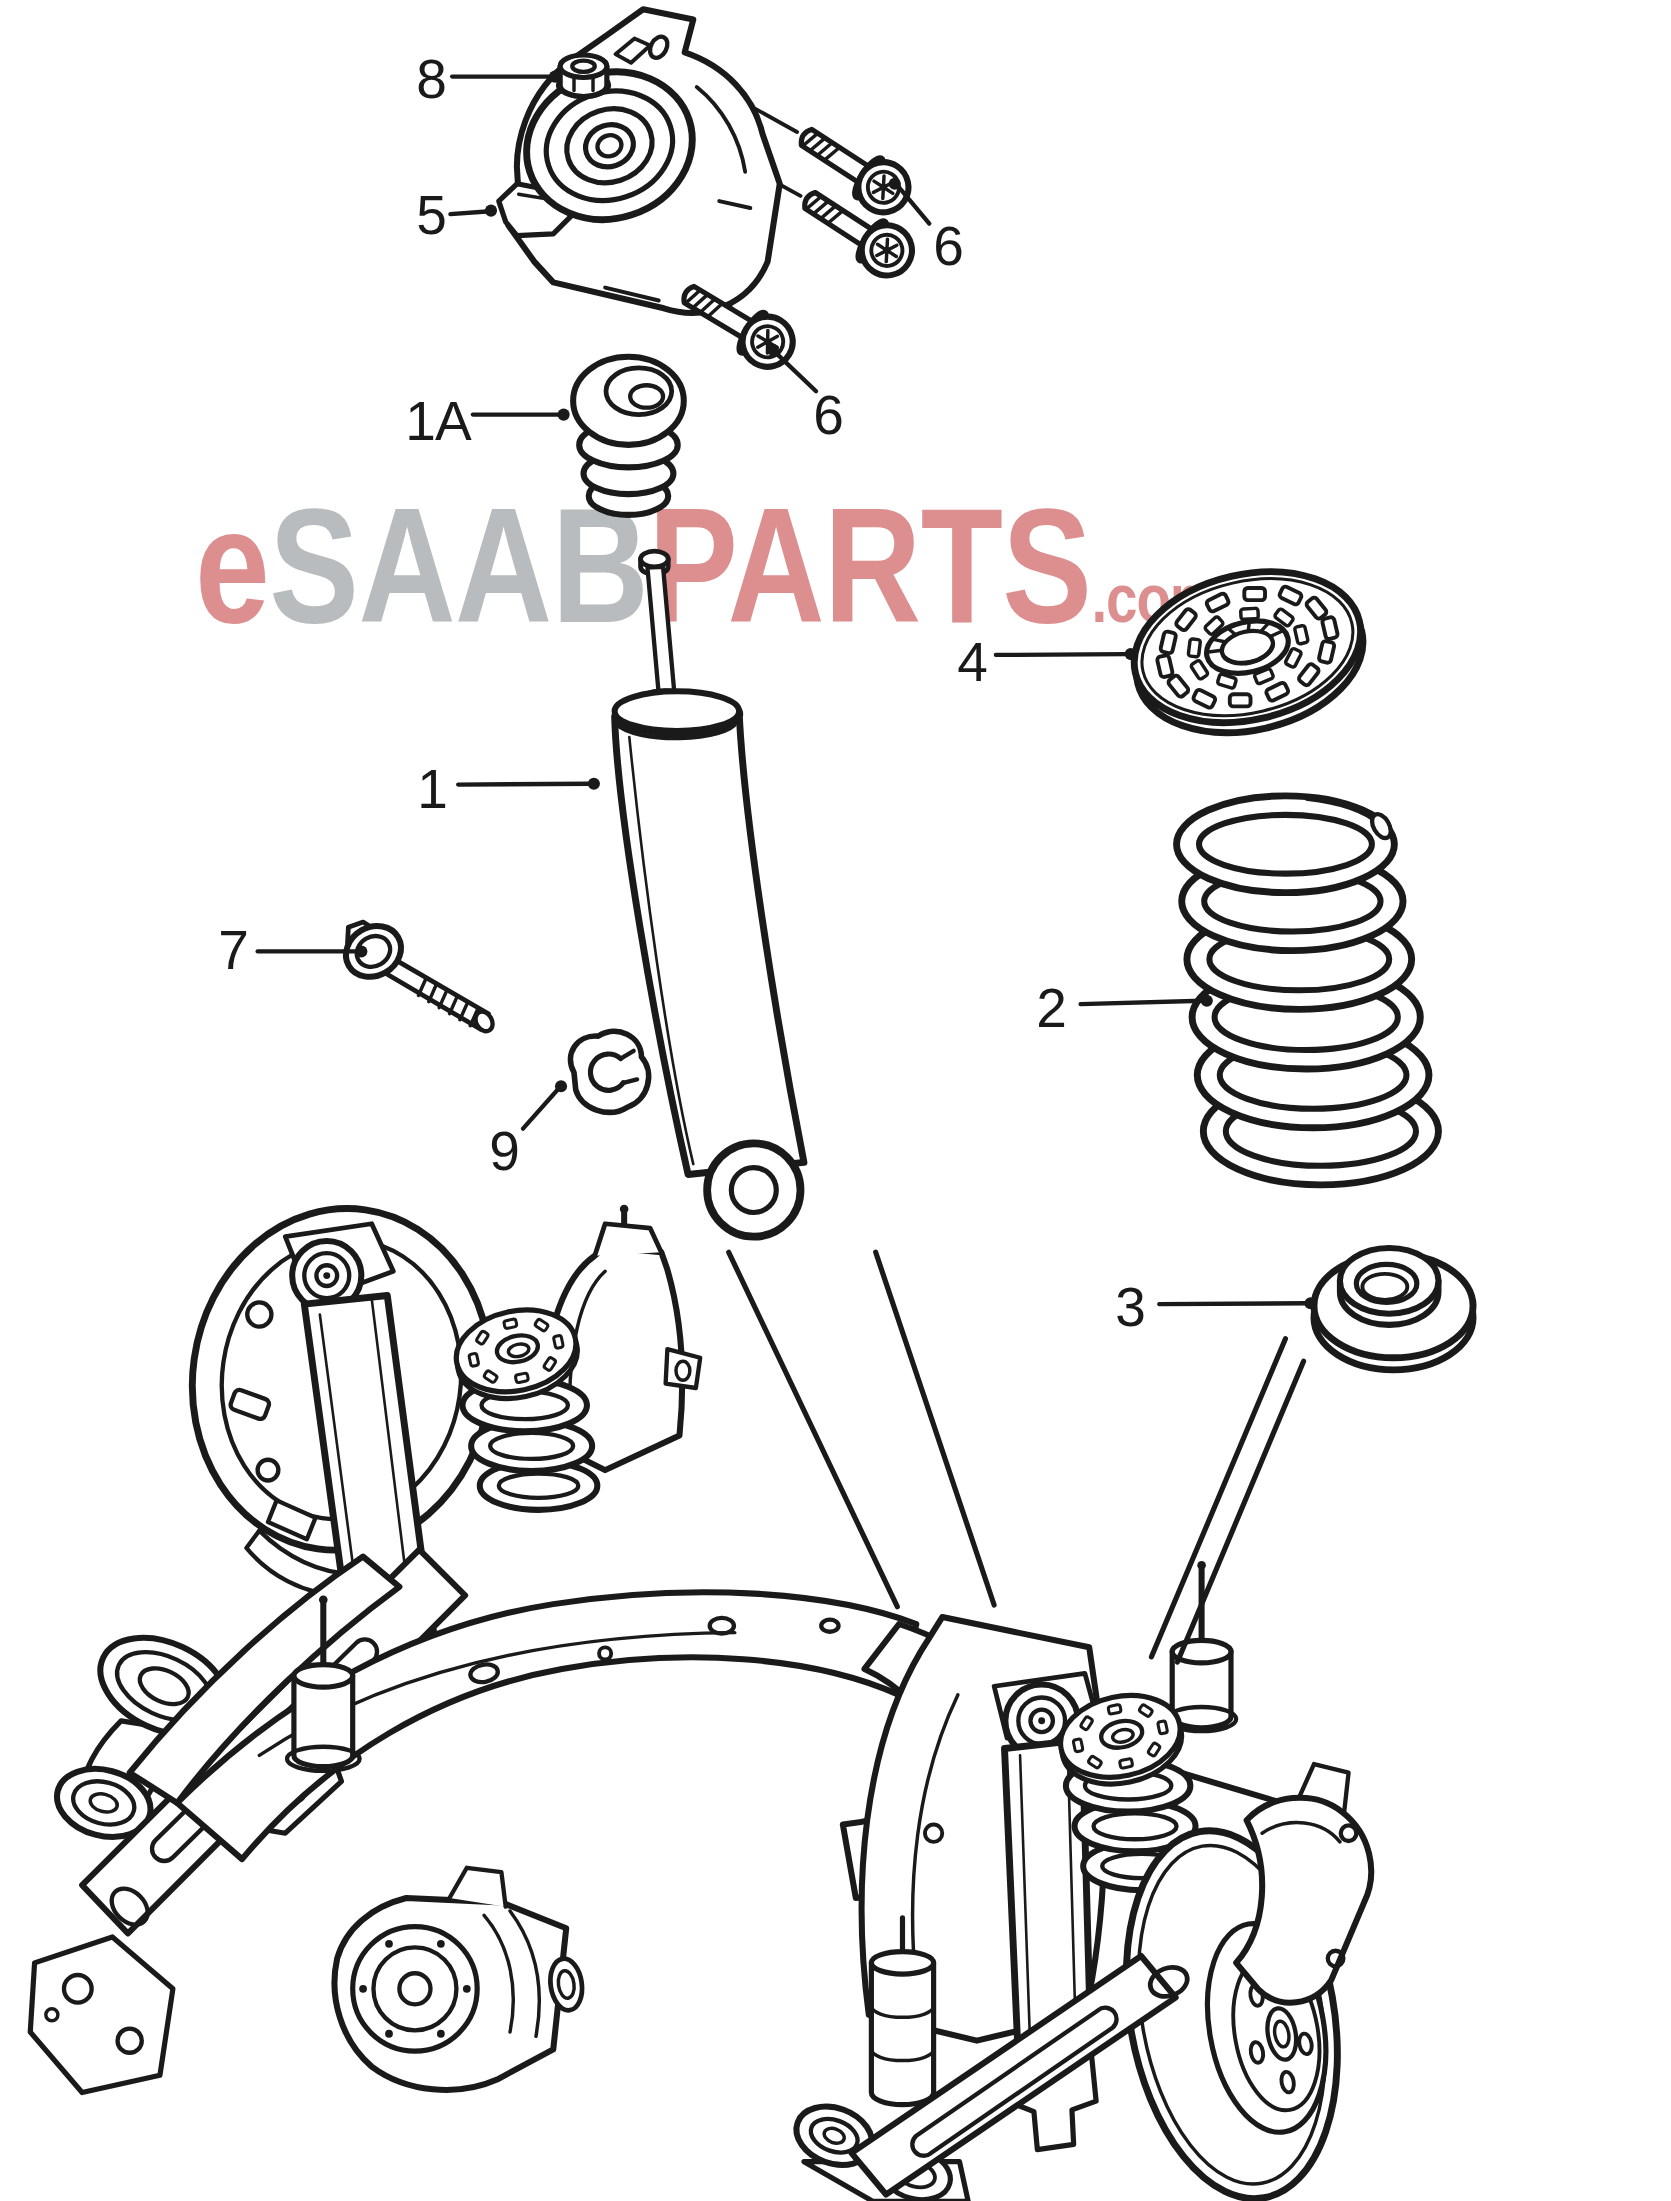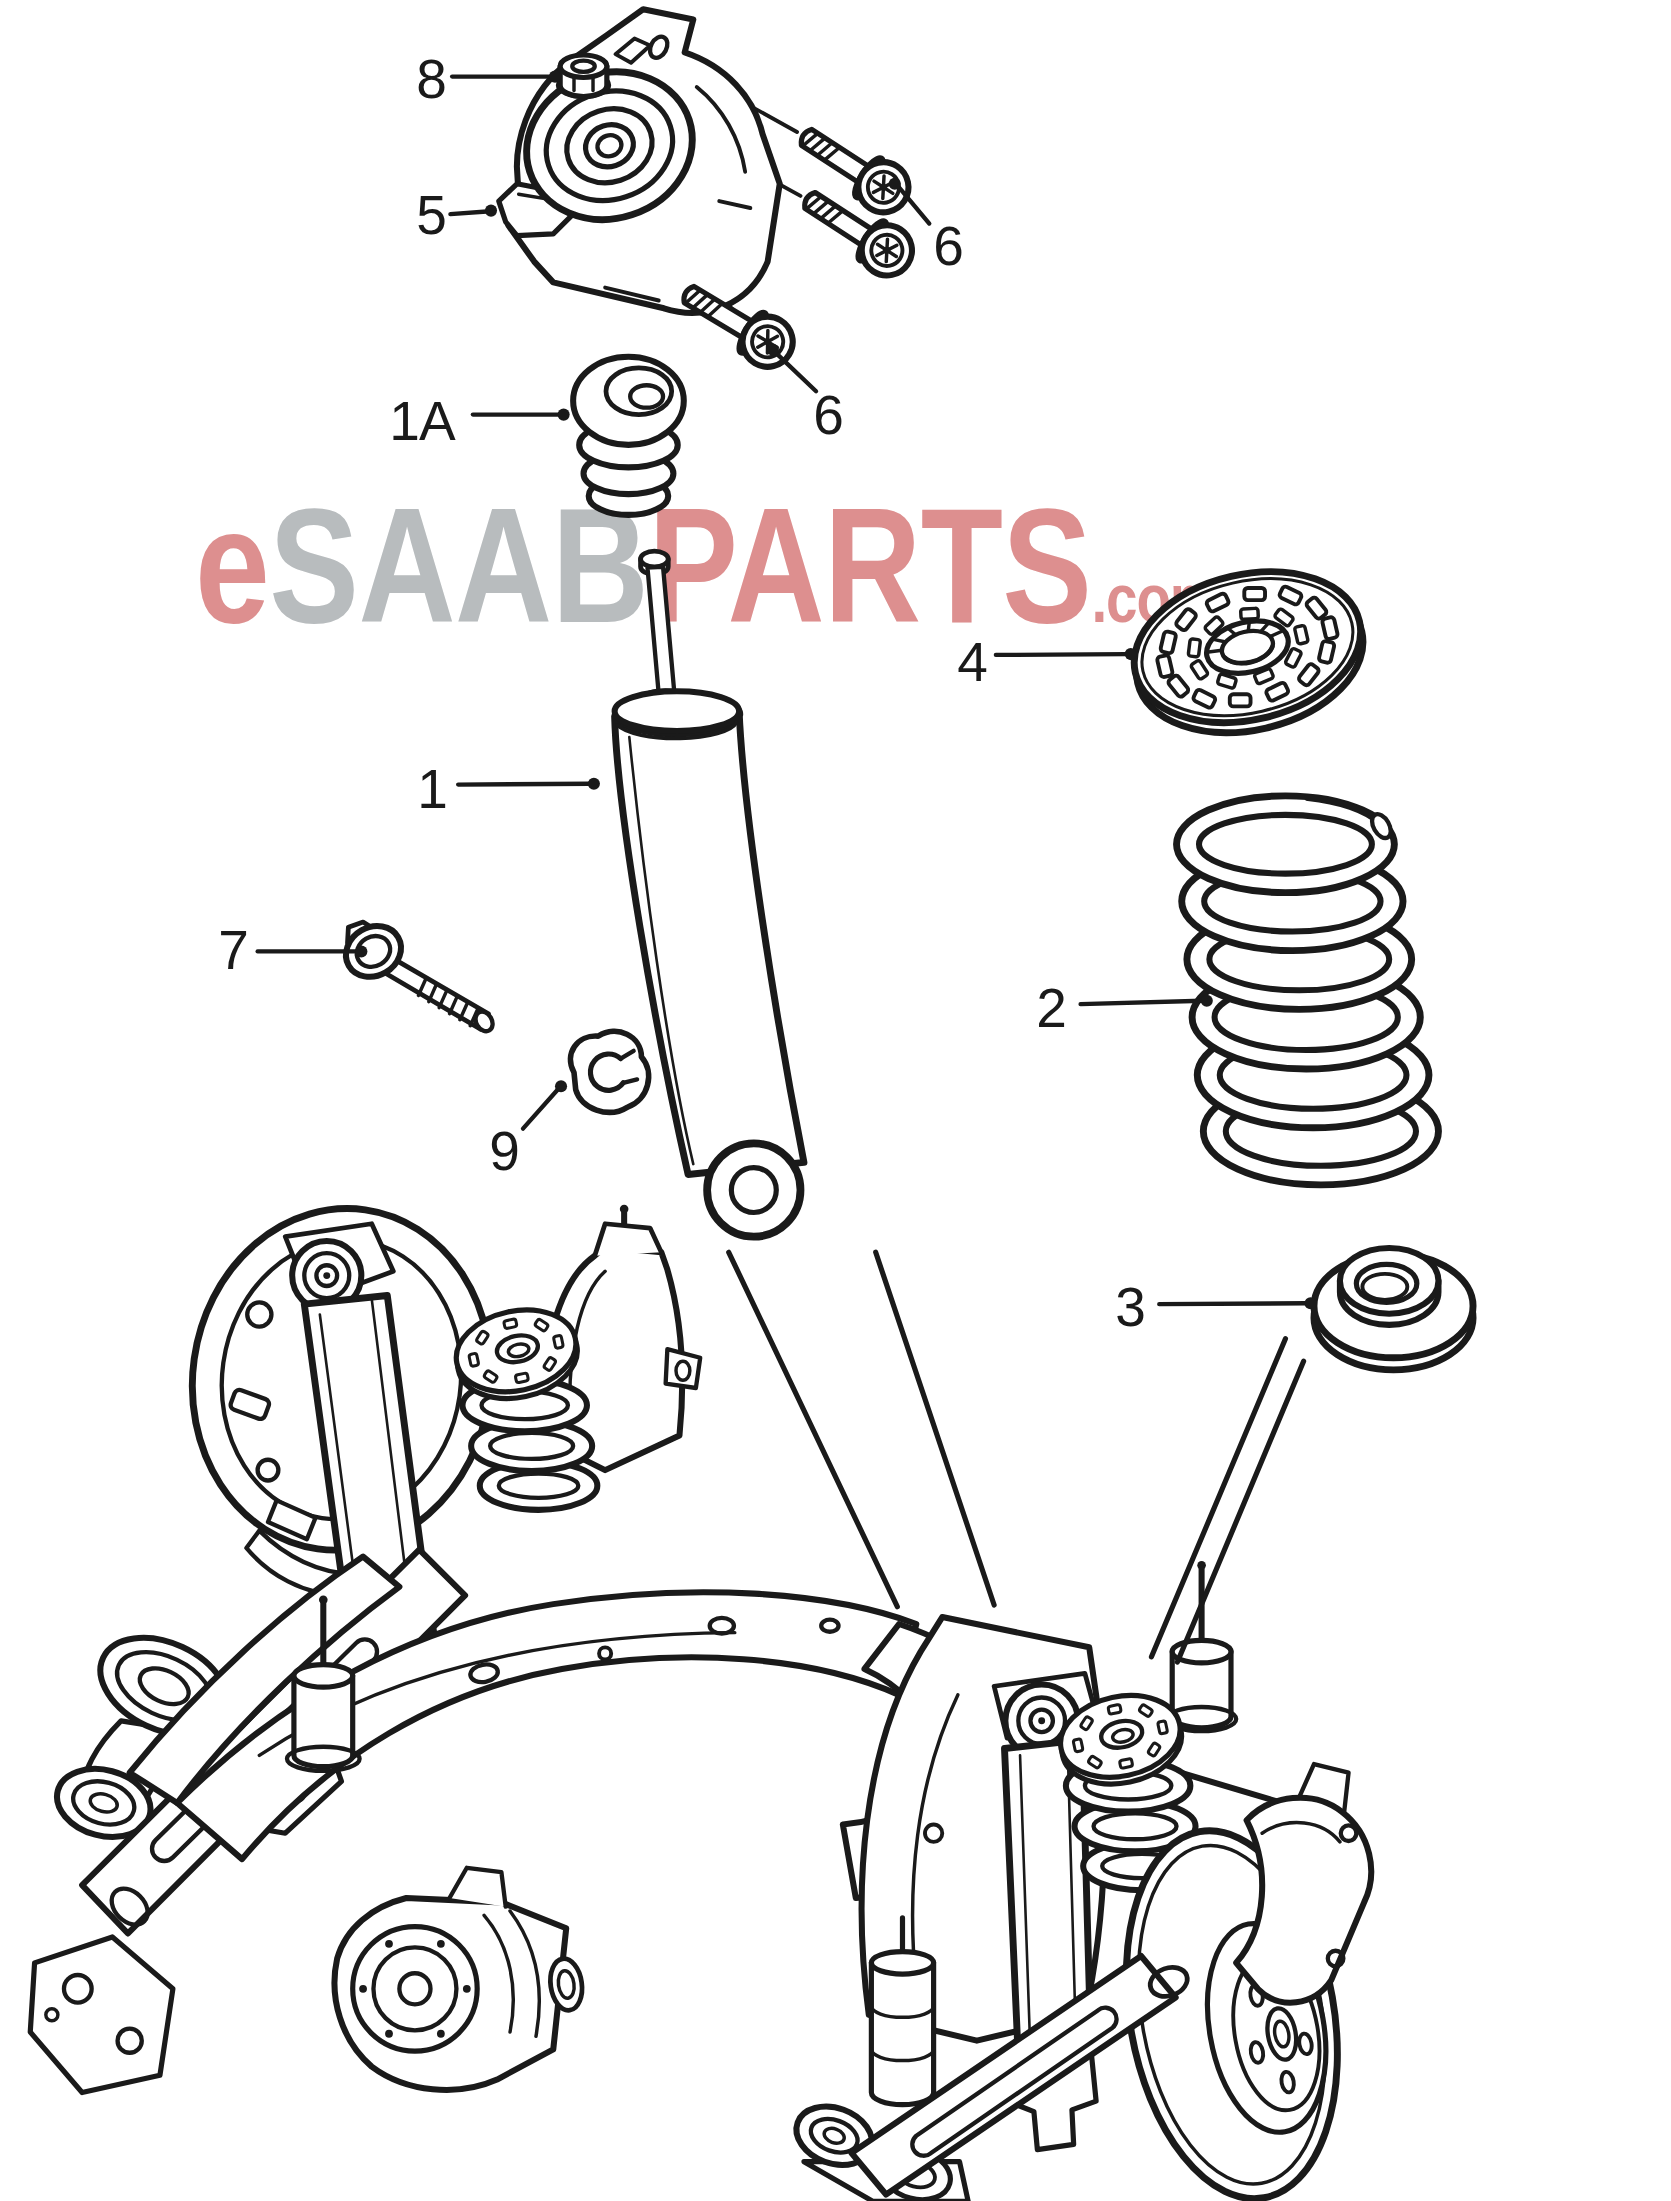--- a/index.html
+++ b/index.html
@@ -479,21 +479,21 @@
         <circle cx="649" cy="1256" r="7" fill="currentColor" stroke="none"></circle>
       <line x1="1341" y1="1508" x2="1511" y2="1507"></line>  
         <circle cx="1516" cy="1507" r="7" fill="currentColor" stroke="none"></circle>
     </g>
   </svg>
 
   <div class="callout" style="left:431px;top:79px">8</div>
   <div class="callout" style="left:431px;top:215px">5</div>
   <div class="callout" style="left:948px;top:246px">6</div>
   <div class="callout" style="left:828px;top:415px">6</div>
-  <div class="callout" style="left:422px;top:421px">1A</div>
+  <div class="callout" style="left:438px;top:421px">1A</div>
   <div class="callout" style="left:972px;top:662px">4</div>
   <div class="callout" style="left:432px;top:789px">1</div>
   <div class="callout" style="left:233px;top:950px">7</div>
   <div class="callout" style="left:1051px;top:1008px">2</div>
   <div class="callout" style="left:504px;top:1151px">9</div>
   <div class="callout" style="left:1130px;top:1307px">3</div>
 
 </div>
 
 

